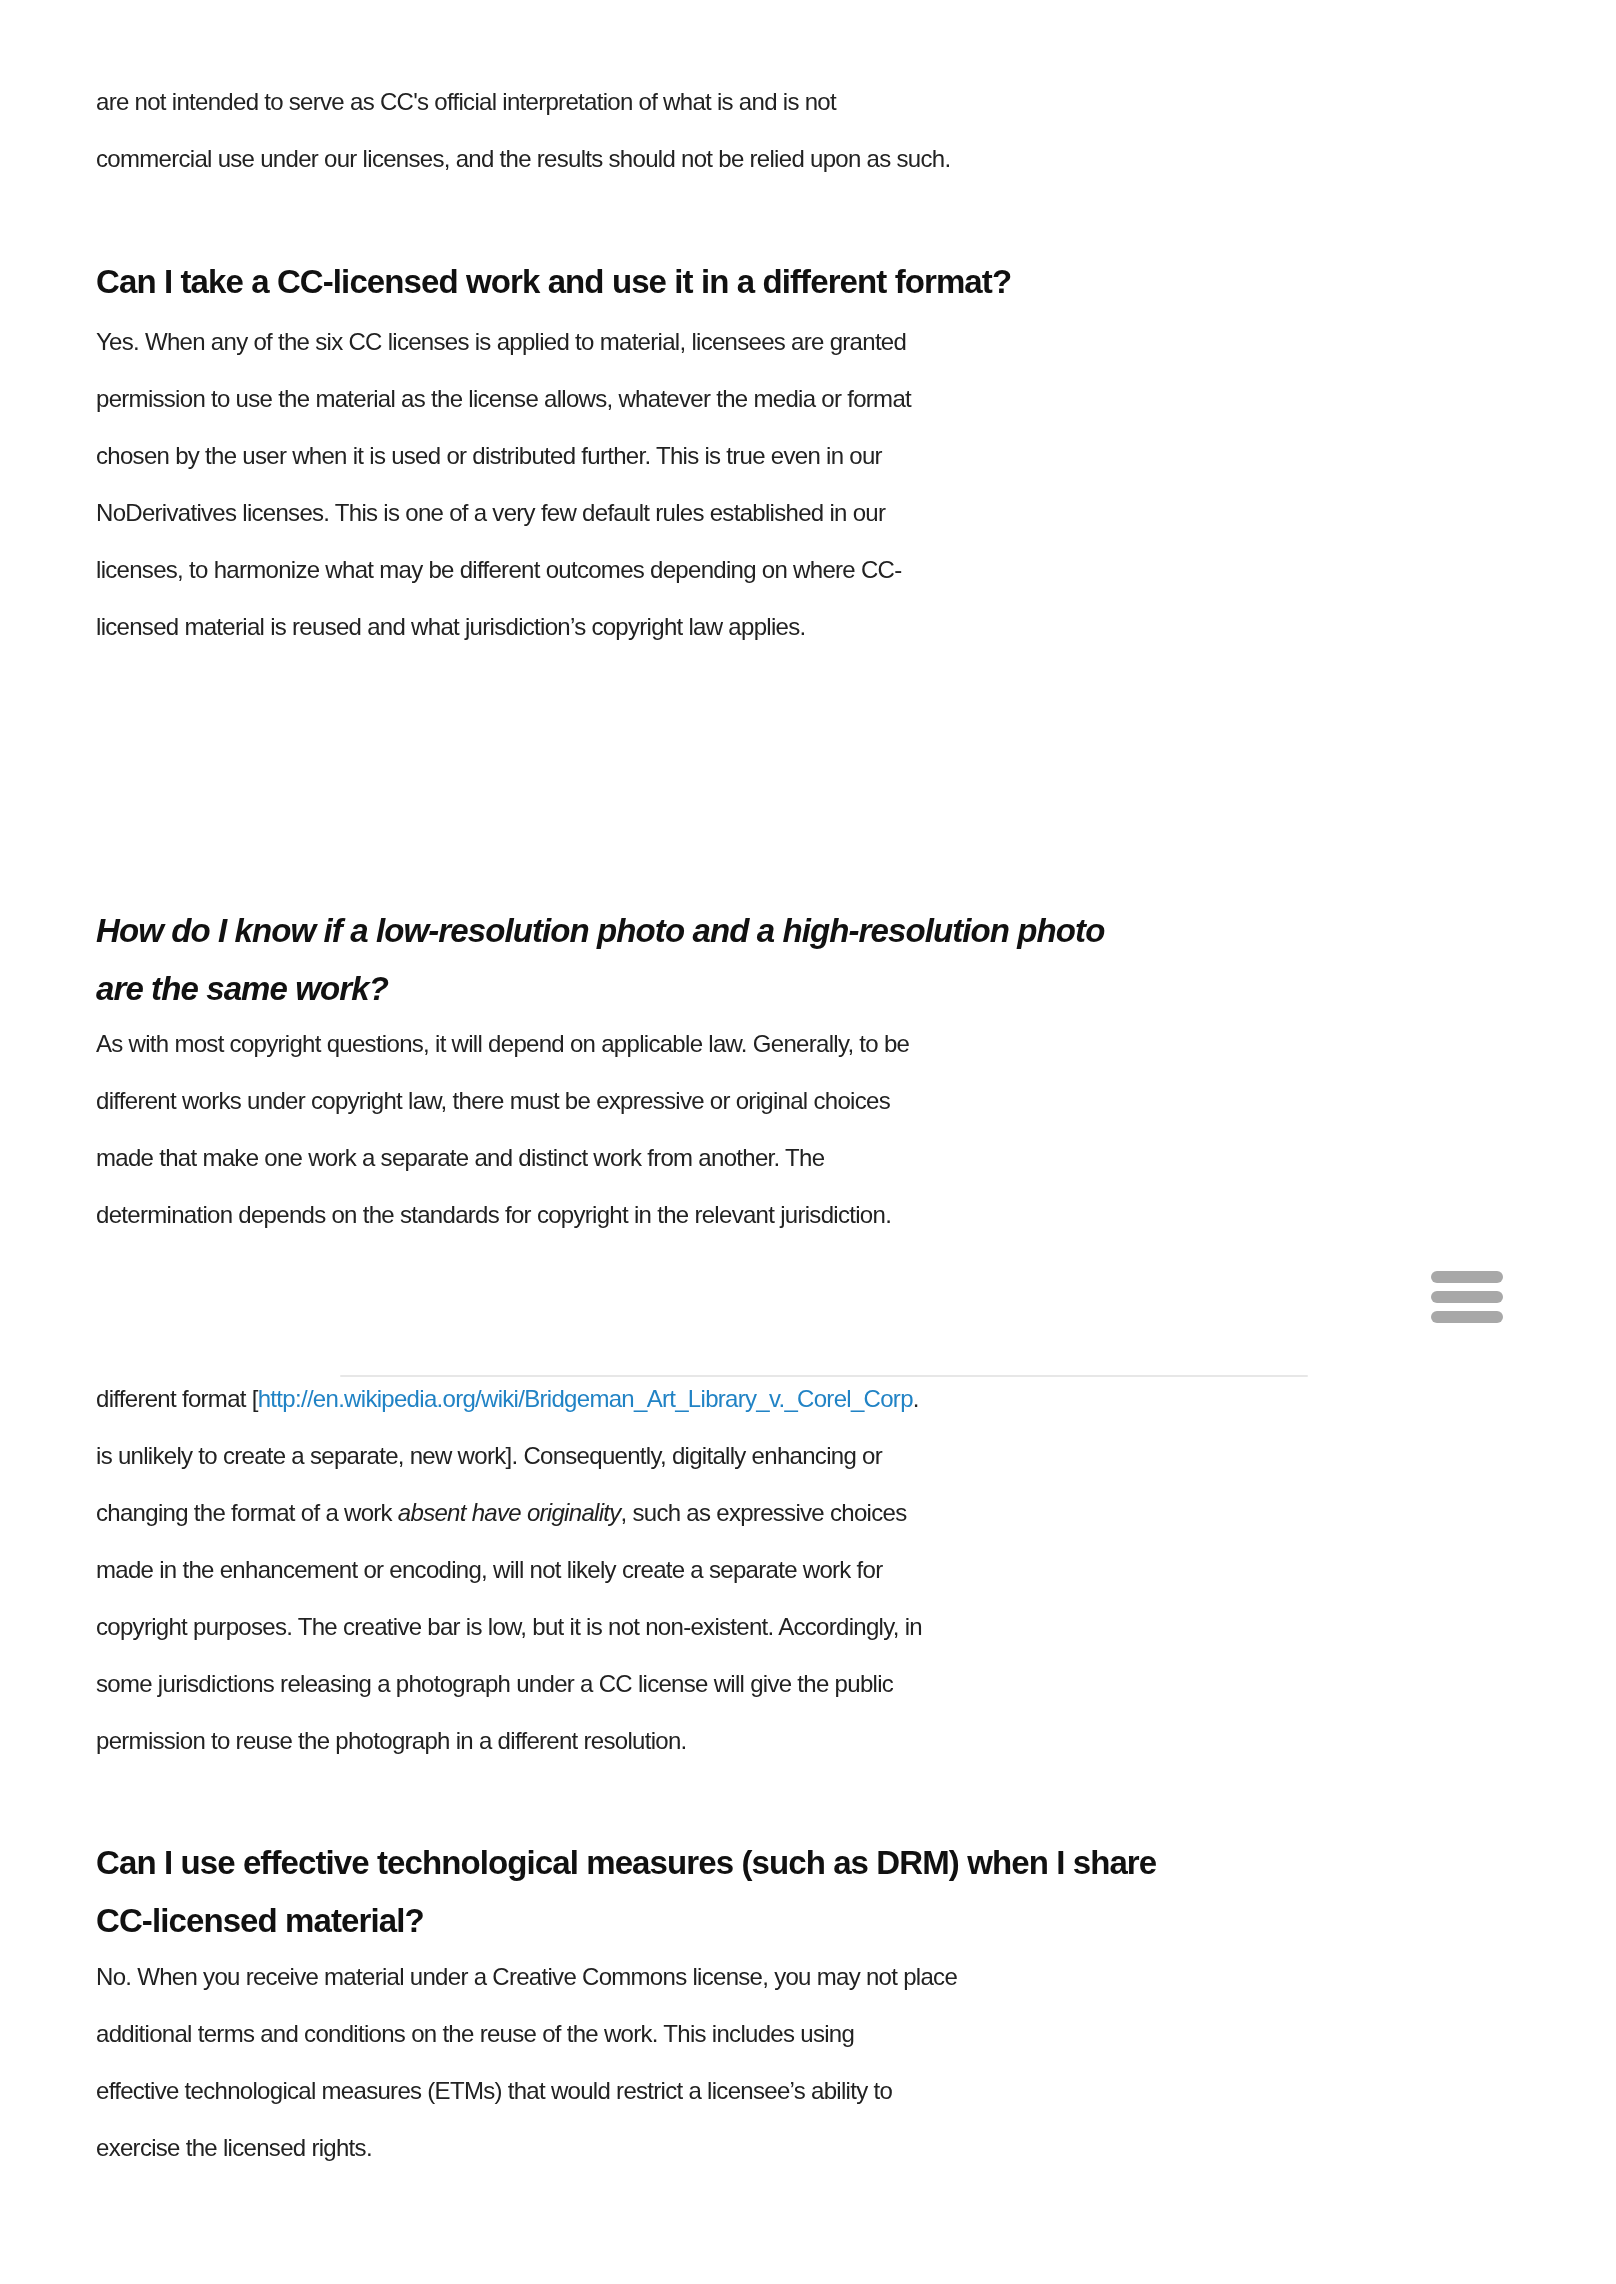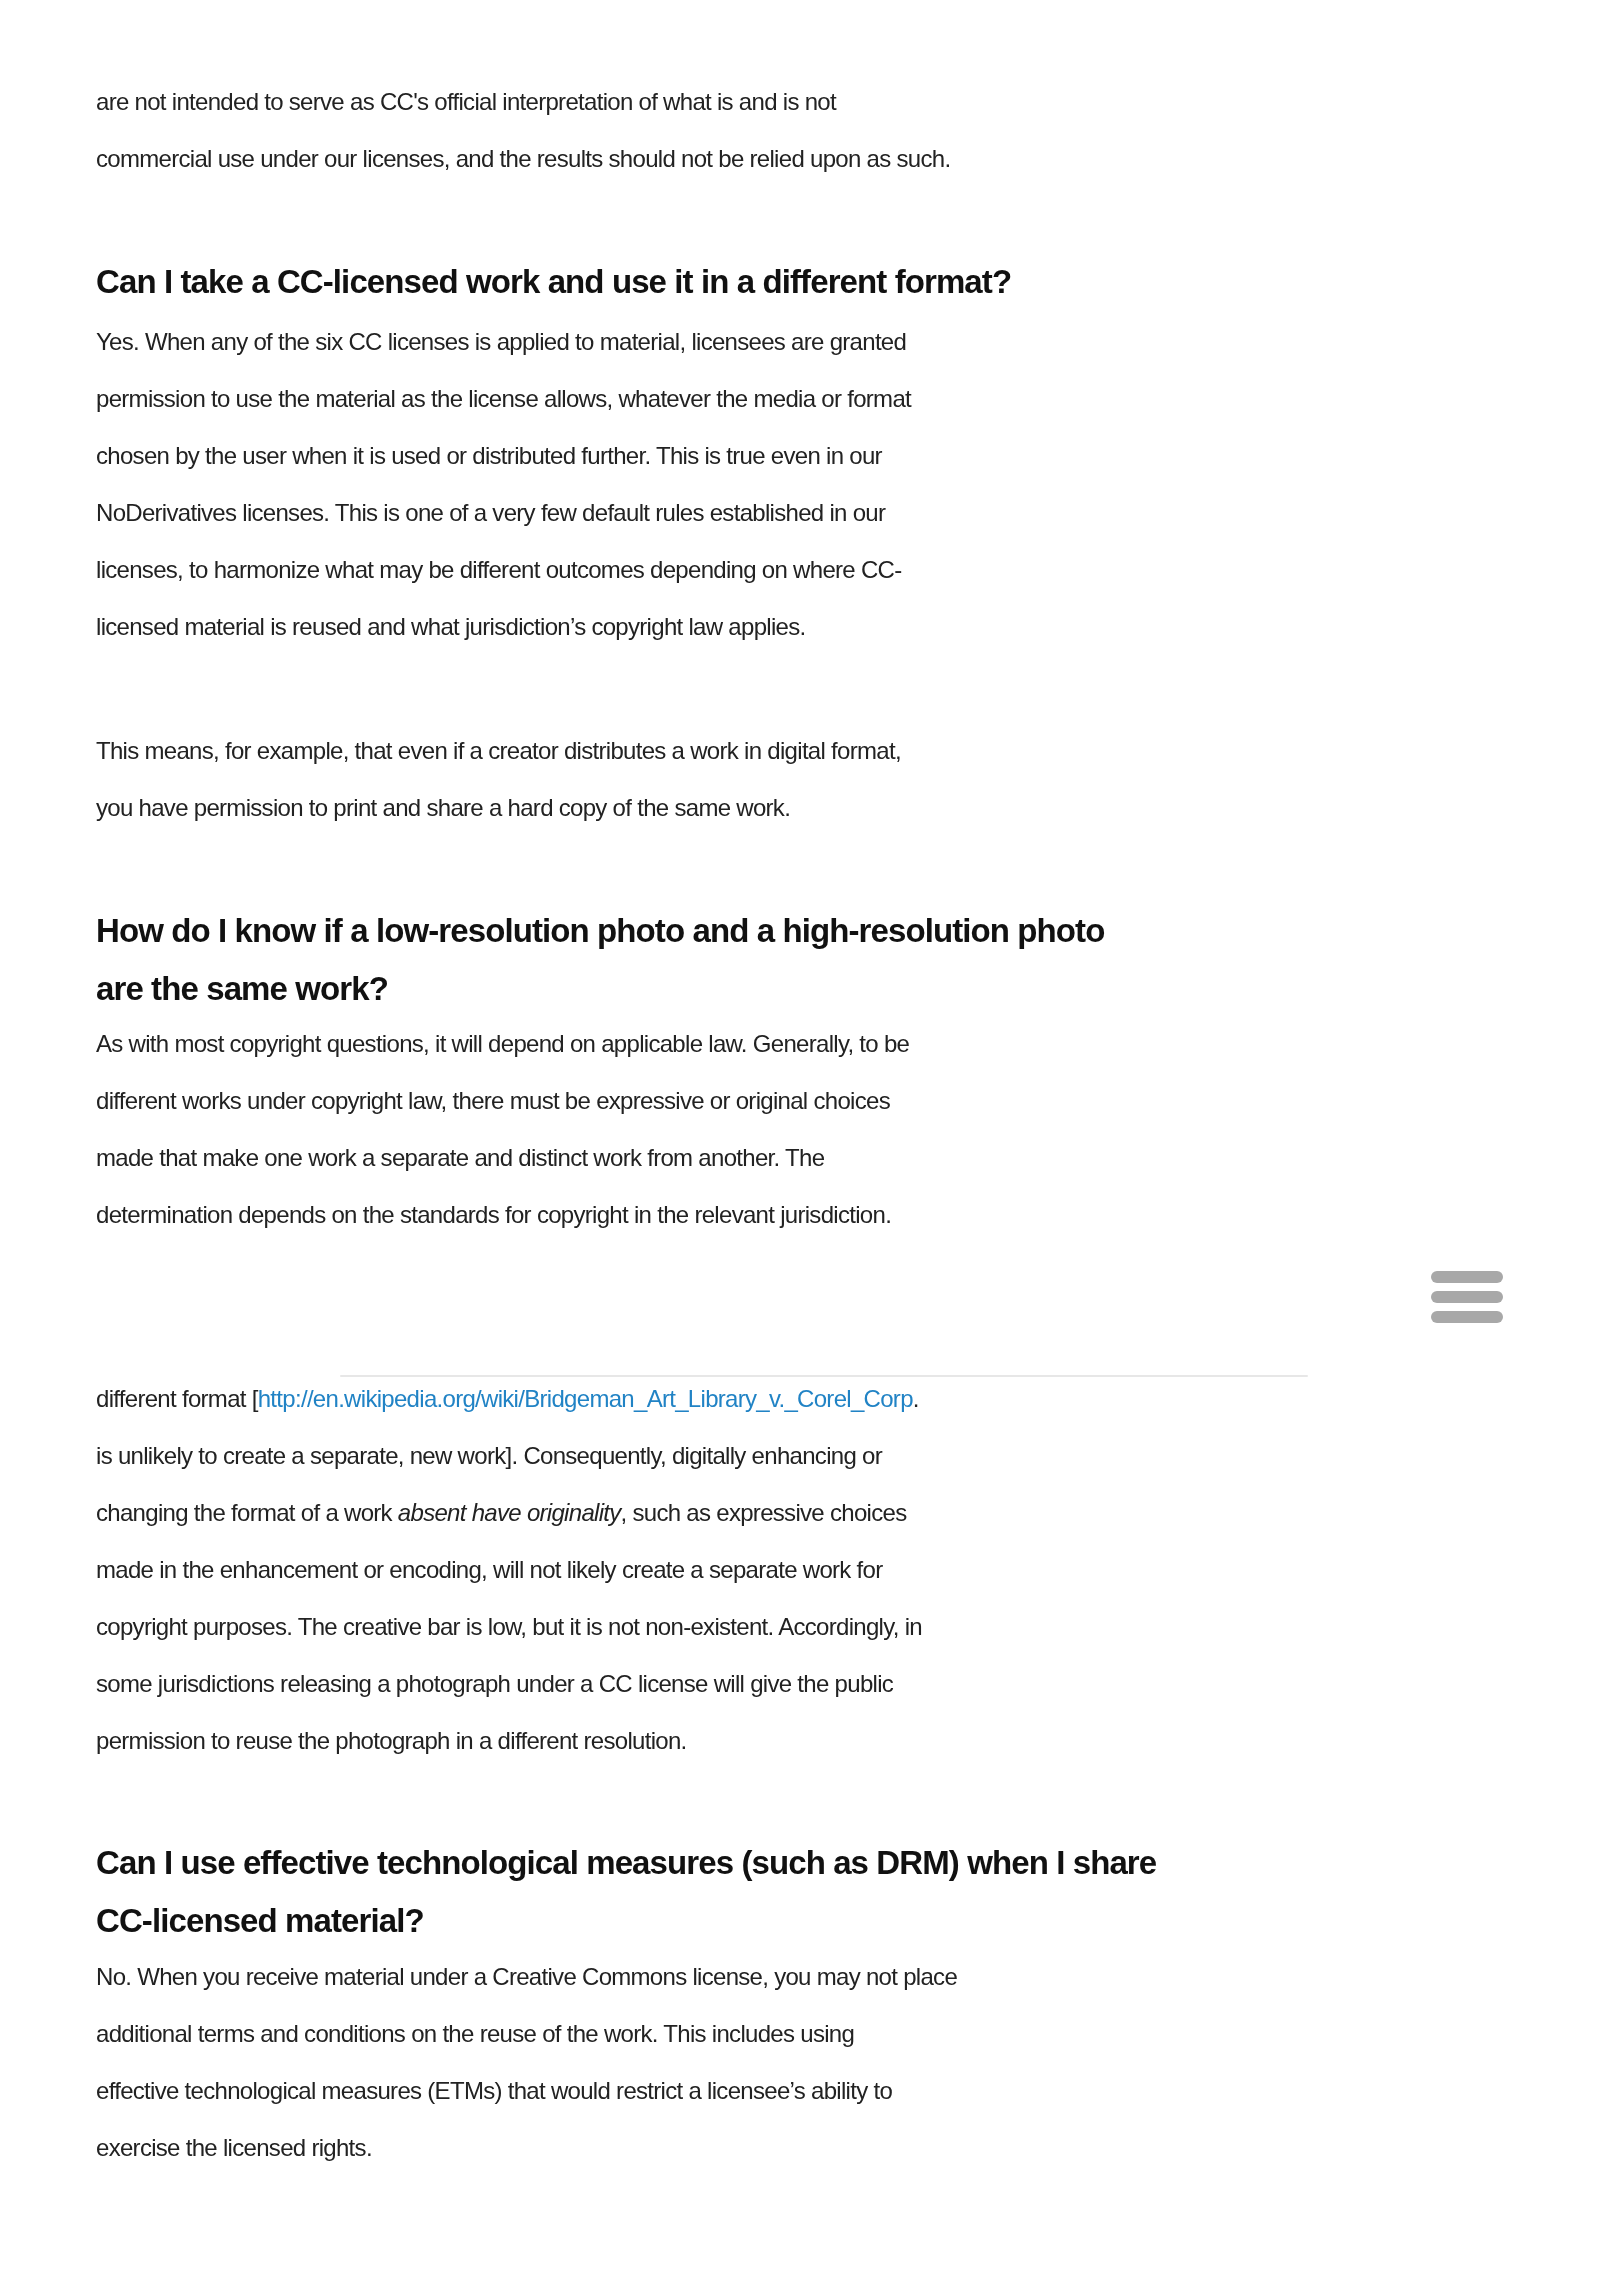--- a/index.html
+++ b/index.html
@@ -79,24 +79,22 @@
 
   <h2 class="blk q" style="top: 253px;">Can I take a CC-licensed work and use it in a different format?</h2>
 
   <p class="blk body" style="top: 313px;">Yes. When any of the six CC licenses is applied to material, licensees are granted
 permission to use the material as the license allows, whatever the media or format
 chosen by the user when it is used or distributed further. This is true even in our
 NoDerivatives licenses. This is one of a very few default rules established in our
 licenses, to harmonize what may be different outcomes depending on where CC-
 licensed material is reused and what jurisdiction’s copyright law applies.</p>
 
-  <p class="blk body" style="top: 722px;">This means, for example, that even if a creator distributes a work in digital format,
-you have permission to print and share a hard copy of the same work.</p>
 
-  <h2 class="blk q" style="top: 902px;">How do I know if a low-resolution photo and a high-resolution photo
+  <h2 class="blk q" style="top: 902px; font-style: italic;">How do I know if a low-resolution photo and a high-resolution photo
 are the same work?</h2>
 
   <p class="blk body" style="top: 1015px;">As with most copyright questions, it will depend on applicable law. Generally, to be
 different works under copyright law, there must be expressive or original choices
 made that make one work a separate and distinct work from another. The
 determination depends on the standards for copyright in the relevant jurisdiction.</p>
 
   <button class="menu-btn">
     <span style="display:contents;"><span class="bar"></span><span class="bar"></span><span class="bar"></span></span>
   </button>

